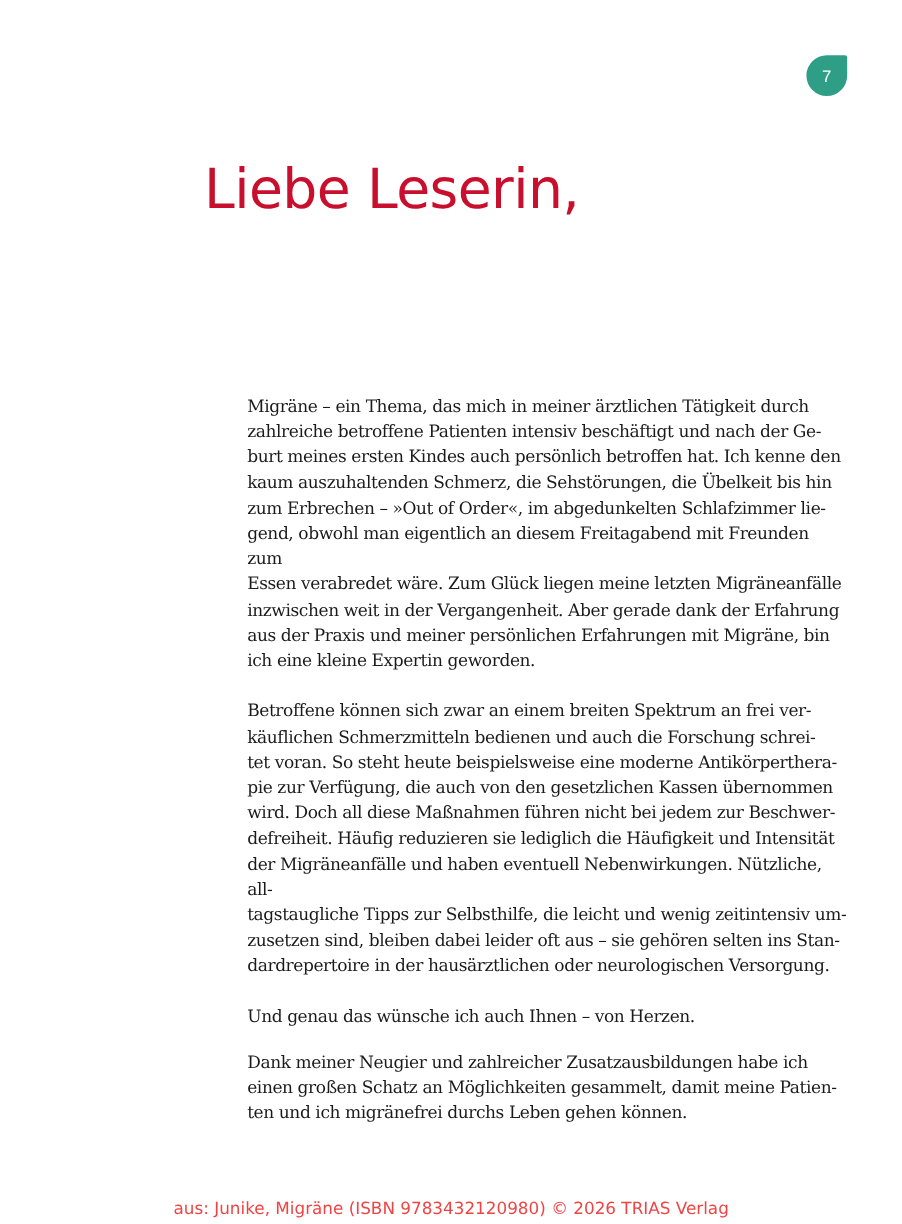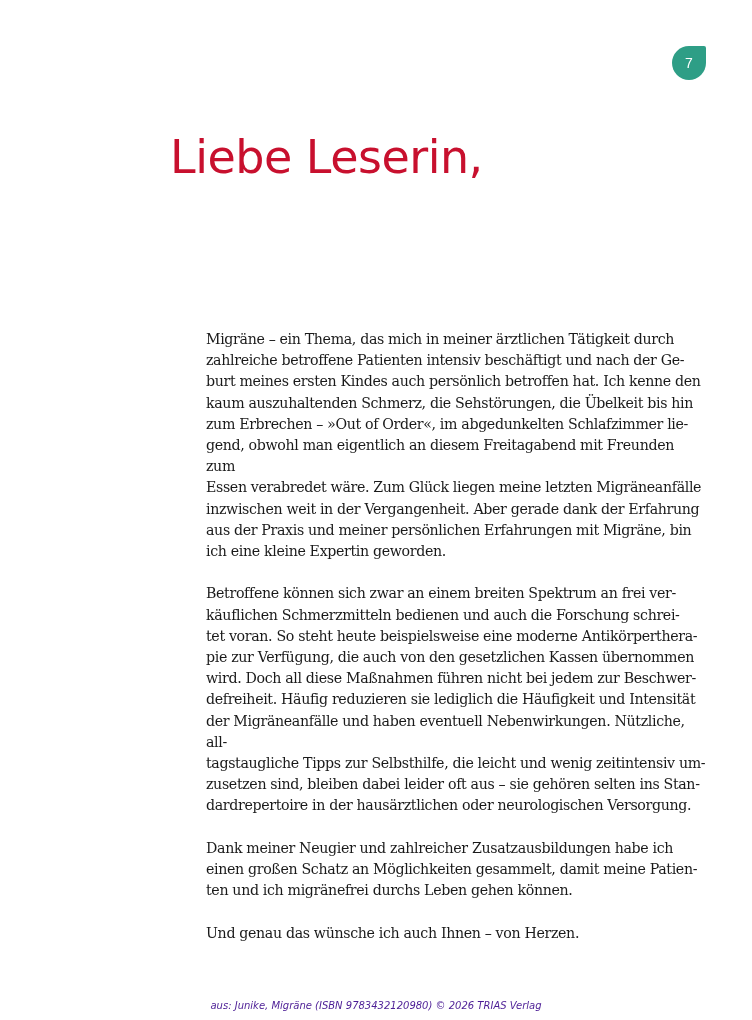--- a/index.html
+++ b/index.html
@@ -21,21 +21,21 @@
   }
   .body {
     position: absolute; left: 168px; top: 329px; width: 500px;
     font-family: "DejaVu Serif", serif; font-size: 14.2px; line-height: 21.2px;
     color: #1a1a1a;
     margin-left: 38px;
   }
   .body p { margin: 0 0 21.2px 0; white-space: pre-line; letter-spacing: -0.35px; }
   .footer {
     position: absolute; left: 0; width: 752px; top: 1000px; text-align: center;
-    font-family: "DejaVu Sans", sans-serif; font-size: 10px; color: #4c1d95; font-style: italic;
+    font-family: "DejaVu Sans", sans-serif; font-size: 14px; color: #ef4444;
   }
 </style>
 </head>
 <body>
 
 <div class="page-badge">
   <span>7</span>
 </div>
 
 <h1 class="title">
@@ -56,19 +56,19 @@
   <p>Betroffene können sich zwar an einem breiten Spektrum an frei ver-
 käuflichen Schmerzmitteln bedienen und auch die Forschung schrei-
 tet voran. So steht heute beispielsweise eine moderne Antikörperthera-
 pie zur Verfügung, die auch von den gesetzlichen Kassen übernommen
 wird. Doch all diese Maßnahmen führen nicht bei jedem zur Beschwer-
 defreiheit. Häufig reduzieren sie lediglich die Häufigkeit und Intensität
 der Migräneanfälle und haben eventuell Nebenwirkungen. Nützliche, all-
 tagstaugliche Tipps zur Selbsthilfe, die leicht und wenig zeitintensiv um-
 zusetzen sind, bleiben dabei leider oft aus – sie gehören selten ins Stan-
 dardrepertoire in der hausärztlichen oder neurologischen Versorgung.</p>
+  <p style="margin-bottom:17px">Und genau das wünsche ich auch Ihnen – von Herzen.</p>
   <p>Dank meiner Neugier und zahlreicher Zusatzausbildungen habe ich
 einen großen Schatz an Möglichkeiten gesammelt, damit meine Patien-
 ten und ich migränefrei durchs Leben gehen können.</p>
-  <p style="margin-bottom:17px">Und genau das wünsche ich auch Ihnen – von Herzen.</p>
 </div>
 
 <div class="footer">aus: Junike, Migräne (ISBN 9783432120980) © 2026 TRIAS Verlag</div>
 
 </body></html>

